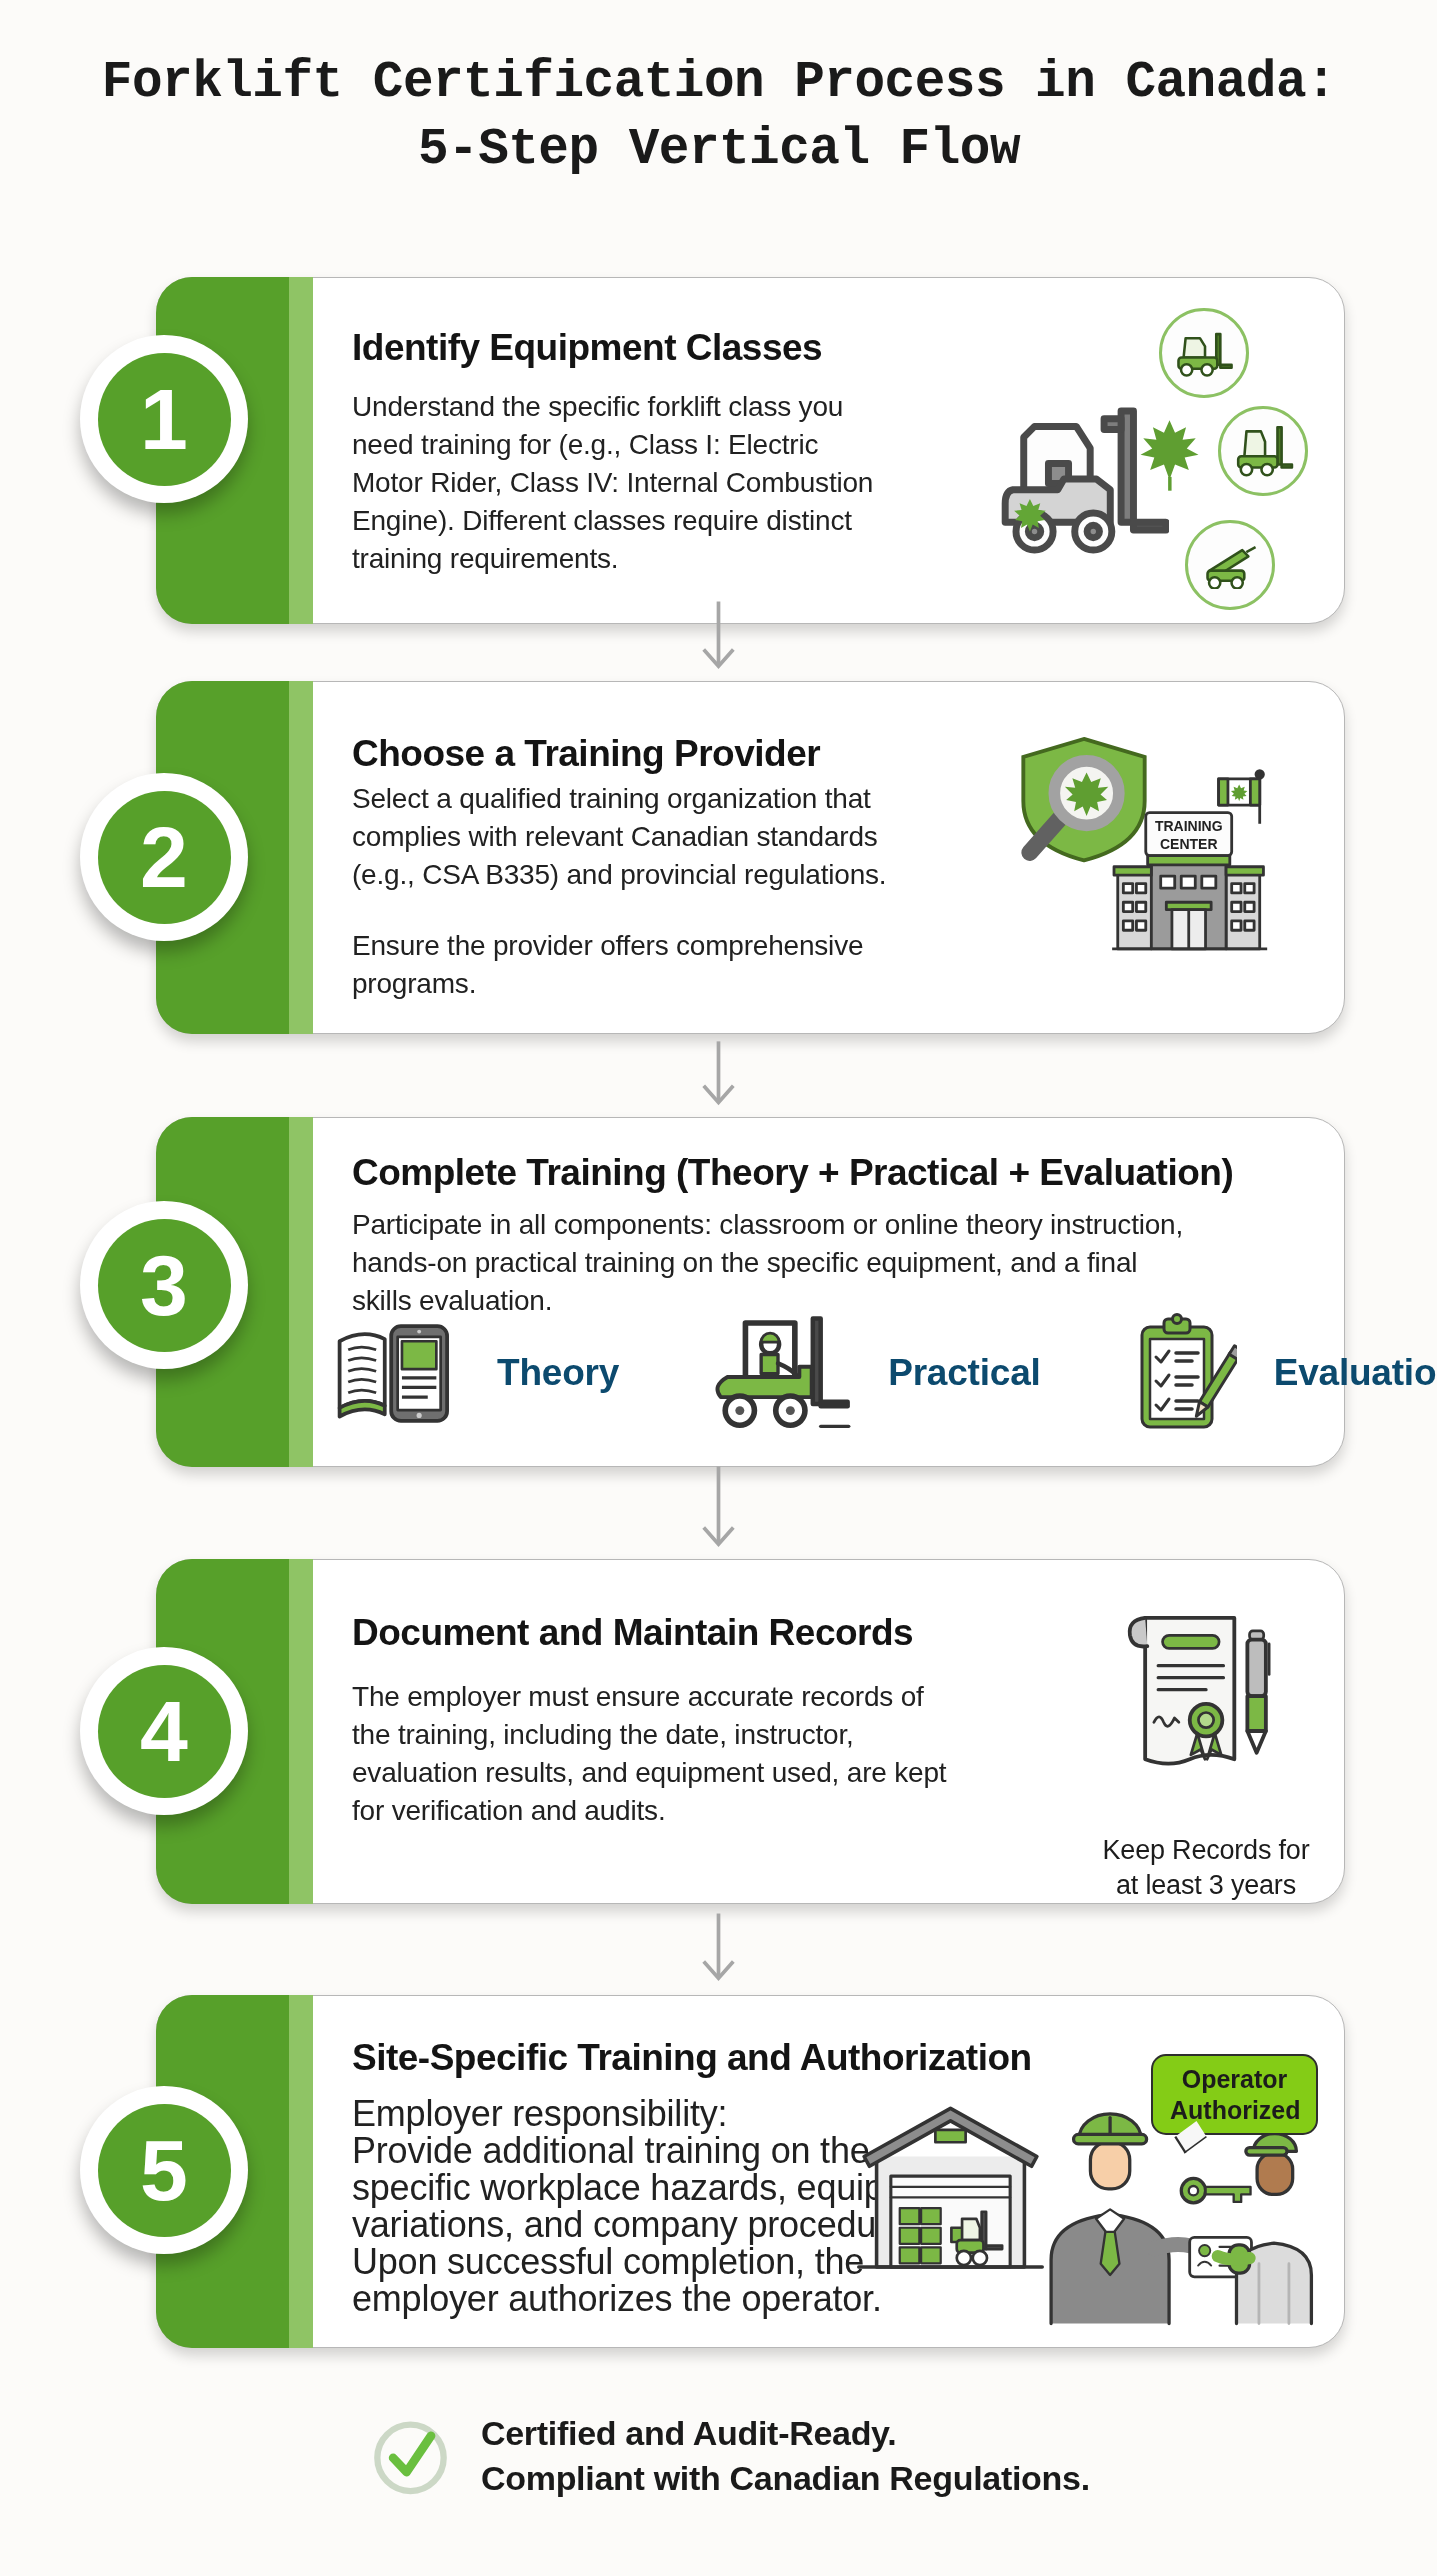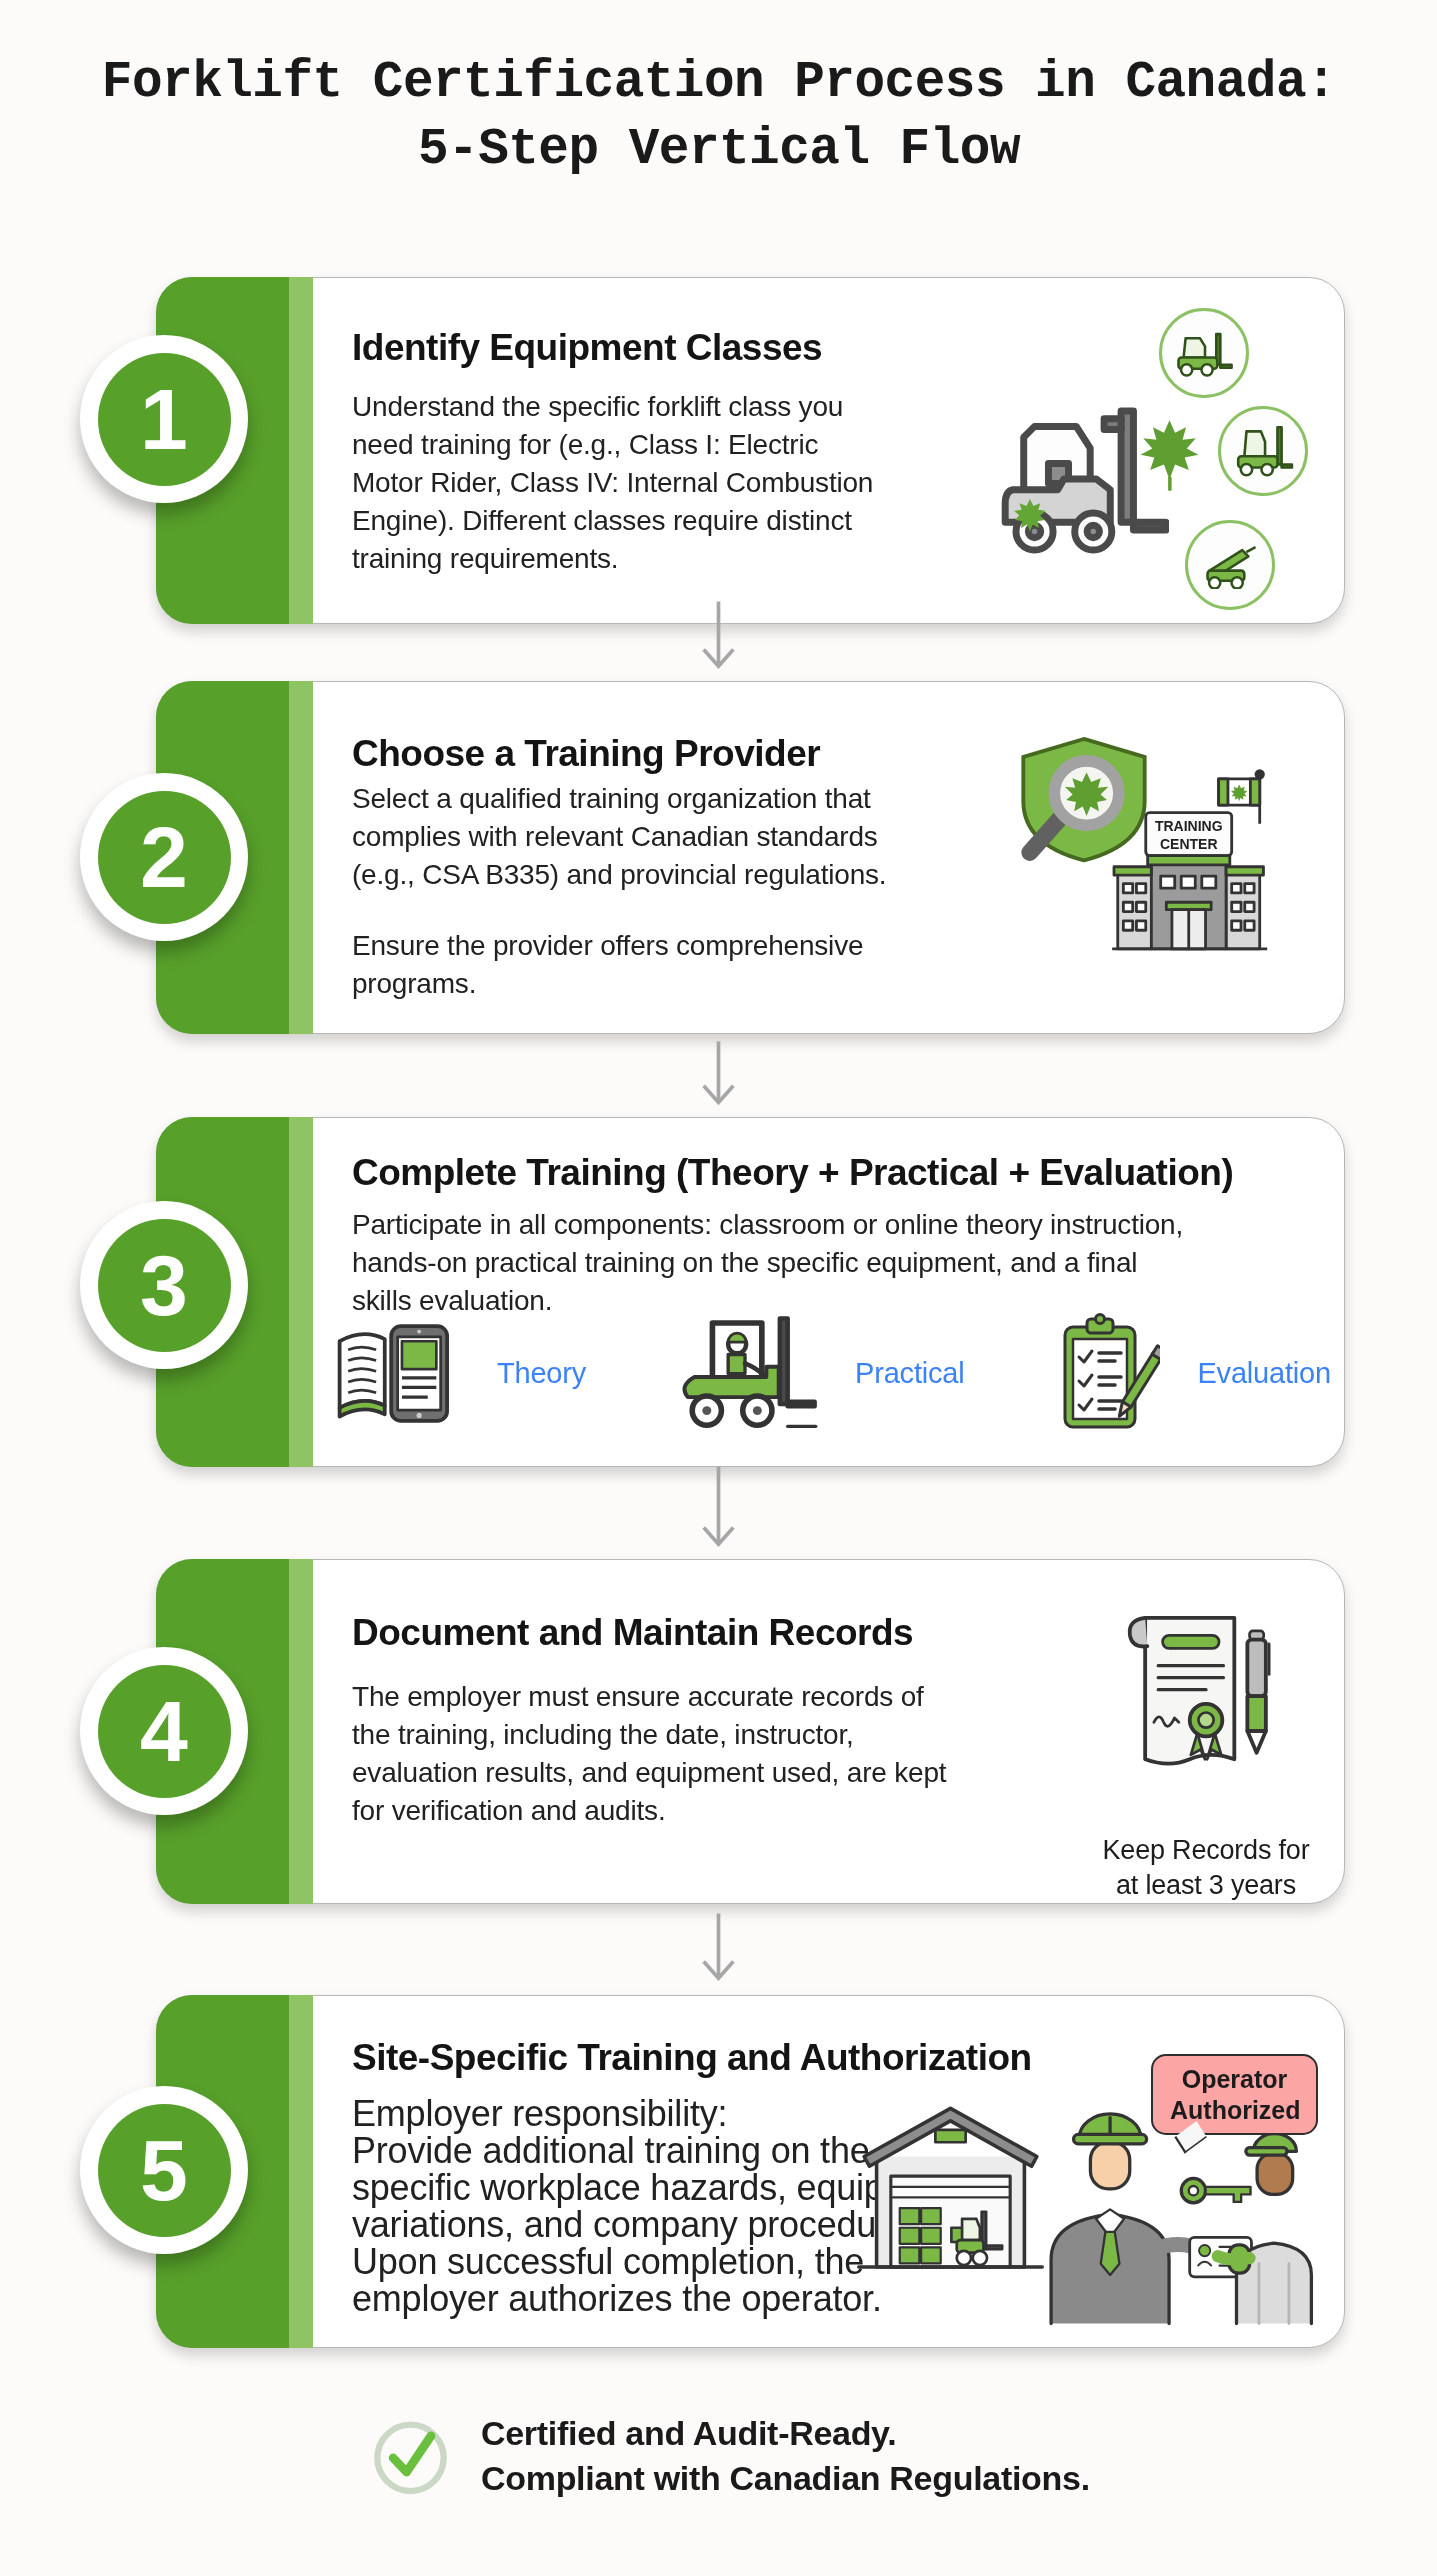--- a/index.html
+++ b/index.html
@@ -55,29 +55,29 @@
   .class-circle {
     position:absolute; width:90px; height:90px; border-radius:50%;
     border:3.7px solid #8cc163; background:#fdfdfd;
     display:flex; align-items:center; justify-content:center;
   }
 
   .icon-row {
     position:absolute; display:flex; align-items:center;
   }
   .icon-group { display:flex; align-items:center; }
-  .icon-label { font-size:29px; font-weight:400; color:#3b82f6; letter-spacing:-0.2px; }
+  .icon-label { font-size:37px; font-weight:700; color:#0c4a6e; letter-spacing:-0.2px; }
 
   .caption {
     position:absolute; text-align:center; font-size:27px; line-height:35px;
     color:#1c1c1c; letter-spacing:-0.2px;
   }
 
   .bubble {
-    position:absolute; background:#fca5a5; border:2.8px solid #2e2e2e; border-radius:15px;
+    position:absolute; background:#84cc16; border:2.8px solid #2e2e2e; border-radius:15px;
     padding:7.5px 17px; font-size:25px; line-height:31px; font-weight:700;
     text-align:center; color:#1c1c1c;
   }
   .bubble::after {
     content:""; position:absolute; left:26px; bottom:-16px; width:20.6px; height:20.6px;
     background:#f7f7f7; border-left:2.8px solid #2e2e2e; border-bottom:2.8px solid #2e2e2e;
     transform:skewX(-20deg) rotate(-45deg);
   }
 
   .footer-text {

